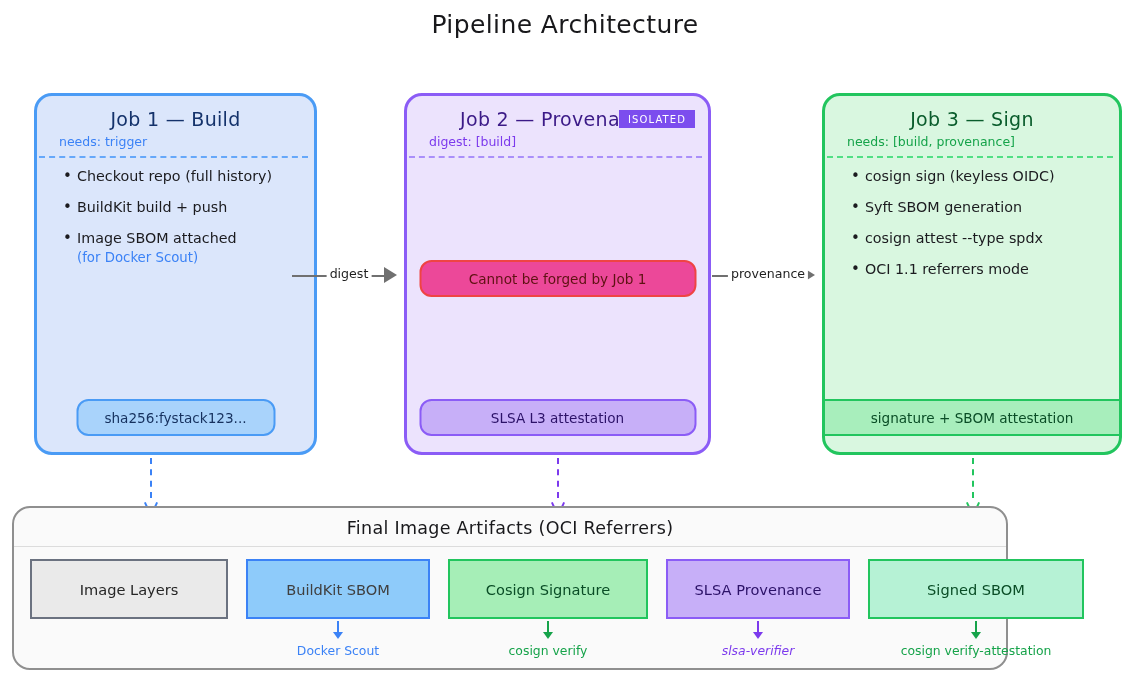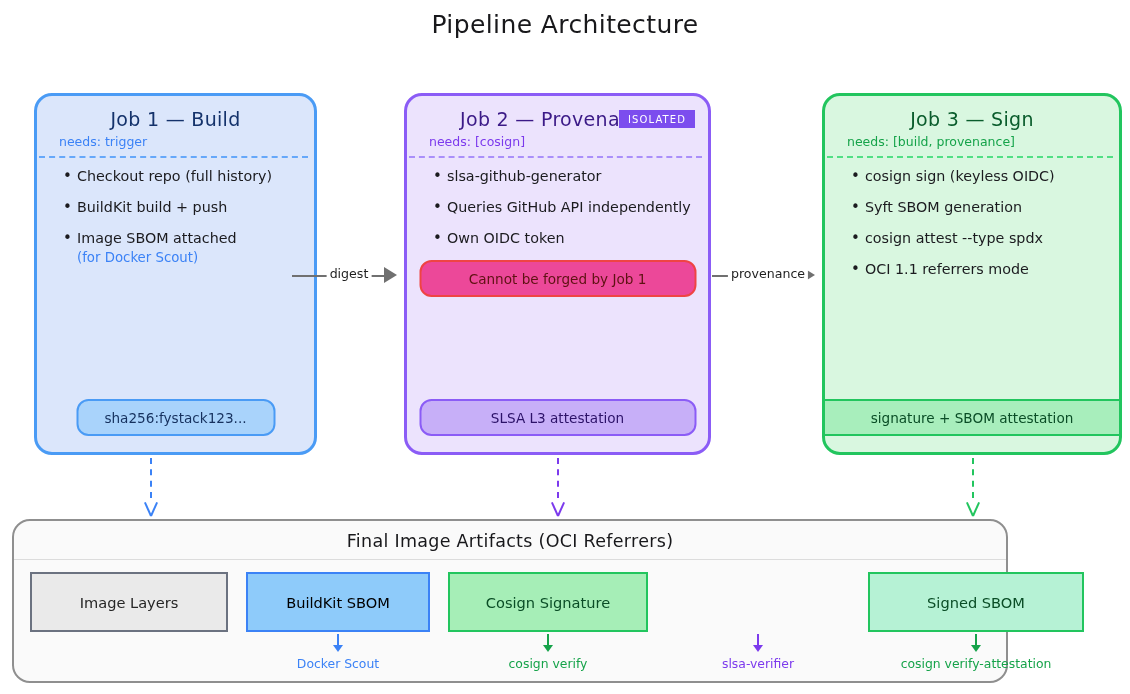--- a/index.html
+++ b/index.html
@@ -136,21 +136,21 @@
   #dd1 .ah::before, #dd1 .ah::after { background: #3b82f6; }
   #dd2 { left: 545px; top: 458px; }
   #dd2 .dl { border-left-color: #7c3aed; }
   #dd2 .ah::before, #dd2 .ah::after { background: #7c3aed; }
   #dd3 { left: 960px; top: 458px; }
   #dd3 .dl { border-left-color: #22c55e; }
   #dd3 .ah::before, #dd3 .ah::after { background: #22c55e; }
 
   
   #artifacts {
-    position: absolute; left: 12px; top: 519px; width: 996px; height: 164px;
+    position: absolute; left: 12px; top: 506px; width: 996px; height: 164px;
     background: #fafafa; border: 2px solid #8f8f8f; border-radius: 18px;
   }
   #artifacts .ttl {
     text-align: center; font-size: 17.5px; color: #18181b;
     padding-top: 10px; letter-spacing: .3px;
   }
   #artifacts .sep {
     margin: 8px 0 0; border: 0; border-top: 1px solid #dcdcdc;
   }
   .art-row { position: relative; height: 118px; }
@@ -189,27 +189,22 @@
       <li><span>Checkout repo (full history)</span></li>
       <li><span>BuildKit build + push</span></li>
       <li><span>Image SBOM attached</span><span class="sub">(for Docker Scout)</span></li>
     </ul>
     <div class="pill pill-out">sha256:fystack123...</div>
   </div>
 
   <div class="job" id="job2">
     <div class="job-title">Job 2 — Provenance</div>
     <div class="badge-isolated">ISOLATED</div>
-    <div class="needs-row">needs: [cosign]</div>
+    <div class="needs-row">digest: [build]</div>
     <hr class="divider">
-    <ul class="bullets">
-      <li><span>slsa-github-generator</span></li>
-      <li><span>Queries GitHub API independently</span></li>
-      <li><span>Own OIDC token</span></li>
-    </ul>
     <div class="pill pill-warn">Cannot be forged by Job 1</div>
     <div class="pill pill-out">SLSA L3 attestation</div>
   </div>
 
   <div class="job" id="job3">
     <div class="job-title">Job 3 — Sign</div>
     <div class="needs-row">needs: [build, provenance]</div>
     <hr class="divider">
     <ul class="bullets">
       <li><span>cosign sign (keyless OIDC)</span></li>
@@ -244,41 +239,44 @@
     <div class="ah"></div>
   </div>
 
   <div id="artifacts">
     <div class="ttl">Final Image Artifacts (OCI Referrers)</div>
     <hr class="sep">
     <div class="art-row" id="art-row">
         <div class="art" style="left: 16px; width: 198px; background: rgb(234, 234, 234); border-color: rgb(107, 114, 128); color: rgb(38, 38, 38);">
           <span>Image Layers</span>
         </div>
-        <div class="art" style="left: 232px; width: 184px; background: rgb(142, 203, 250); border-color: rgb(59, 130, 246); color: #000000;">
+        <div class="art" style="left: 232px; width: 184px; background: rgb(142, 203, 250); border-color: rgb(59, 130, 246); color: #404040;">
           <span>BuildKit SBOM</span>
         </div>
         <div class="art-arrow" style="left: 318px; color: rgb(59, 130, 246);">
           <div class="av" style="background: rgb(59, 130, 246);"></div>
           <div class="at"></div>
         </div>
         <div class="art-note" style="left: 324px; color: rgb(59, 130, 246);">Docker Scout</div>
         <div class="art" style="left: 434px; width: 200px; background: rgb(166, 238, 183); border-color: rgb(34, 197, 94); color: rgb(10, 77, 38);">
           <span>Cosign Signature</span>
         </div>
         <div class="art-arrow" style="left: 528px; color: rgb(22, 163, 74);">
           <div class="av" style="background: rgb(22, 163, 74);"></div>
           <div class="at"></div>
         </div>
         <div class="art-note" style="left: 534px; color: rgb(22, 163, 74);">cosign verify</div>
+        <div class="art" style="left: 652px; width: 184px; background: rgb(199, 175, 248); border-color: rgb(139, 92, 246); color: rgb(44, 18, 104);">
+          <span>SLSA Provenance</span>
+        </div>
         <div class="art-arrow" style="left: 738px; color: rgb(124, 58, 237);">
           <div class="av" style="background: rgb(124, 58, 237);"></div>
           <div class="at"></div>
         </div>
-        <div class="art-note" style="left: 744px; color: rgb(124, 58, 237);">slsa-verifier</div>
+        <div class="art-note" style="left: 744px; color: rgb(124, 58, 237); font-style: italic;">slsa-verifier</div>
         <div class="art" style="left: 854px; width: 216px; background: rgb(182, 242, 213); border-color: rgb(34, 197, 94); color: rgb(10, 77, 38);">
           <span>Signed SBOM</span>
         </div>
         <div class="art-arrow" style="left: 956px; color: rgb(22, 163, 74);">
           <div class="av" style="background: rgb(22, 163, 74);"></div>
           <div class="at"></div>
         </div>
         <div class="art-note" style="left: 962px; color: rgb(22, 163, 74);">cosign verify-attestation</div>
       </div>
   </div>

